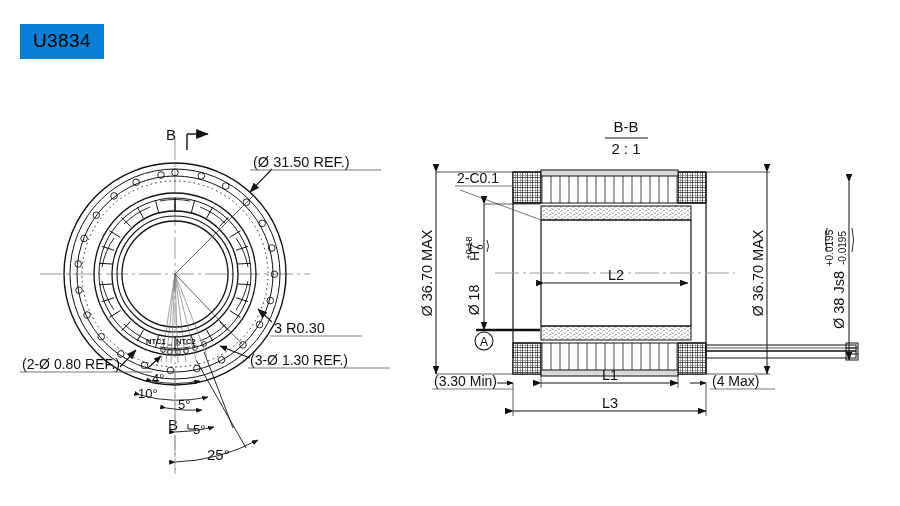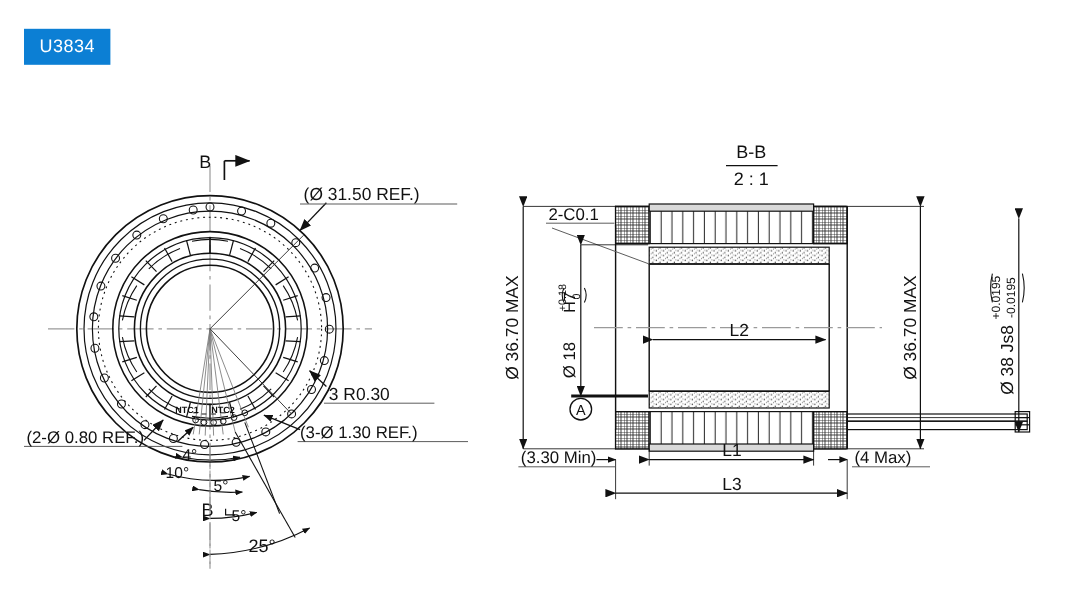--- a/index.html
+++ b/index.html
@@ -1,20 +1,20 @@
 <!DOCTYPE html>
 <html><head>
 <meta charset="utf-8">
 <style>
   html,body{margin:0;padding:0;background:#ffffff;}
   body{width:900px;height:506px;position:relative;overflow:hidden;
        font-family:"Liberation Sans",sans-serif;color:#1a1a1a;}
   #stage{position:absolute;inset:0;width:900px;height:506px;}
-  .badge{position:absolute;left:20px;top:24px;background:#0c7fd4;color:#ffffff;
-         font-size:15px;letter-spacing:.4px;padding:6px 13px 7px 13px;}
+  .badge{position:absolute;left:20px;top:24px;background:#0c7fd4;color:#000000;
+         font-size:19px;letter-spacing:.4px;padding:6px 13px 7px 13px;}
   svg{position:absolute;left:0;top:0;}
   text{font-family:"Liberation Sans",sans-serif;fill:#111;}
 </style>
 </head>
 <body>
 
 <div id="stage">
 
   <div class="badge">U3834</div>
 

